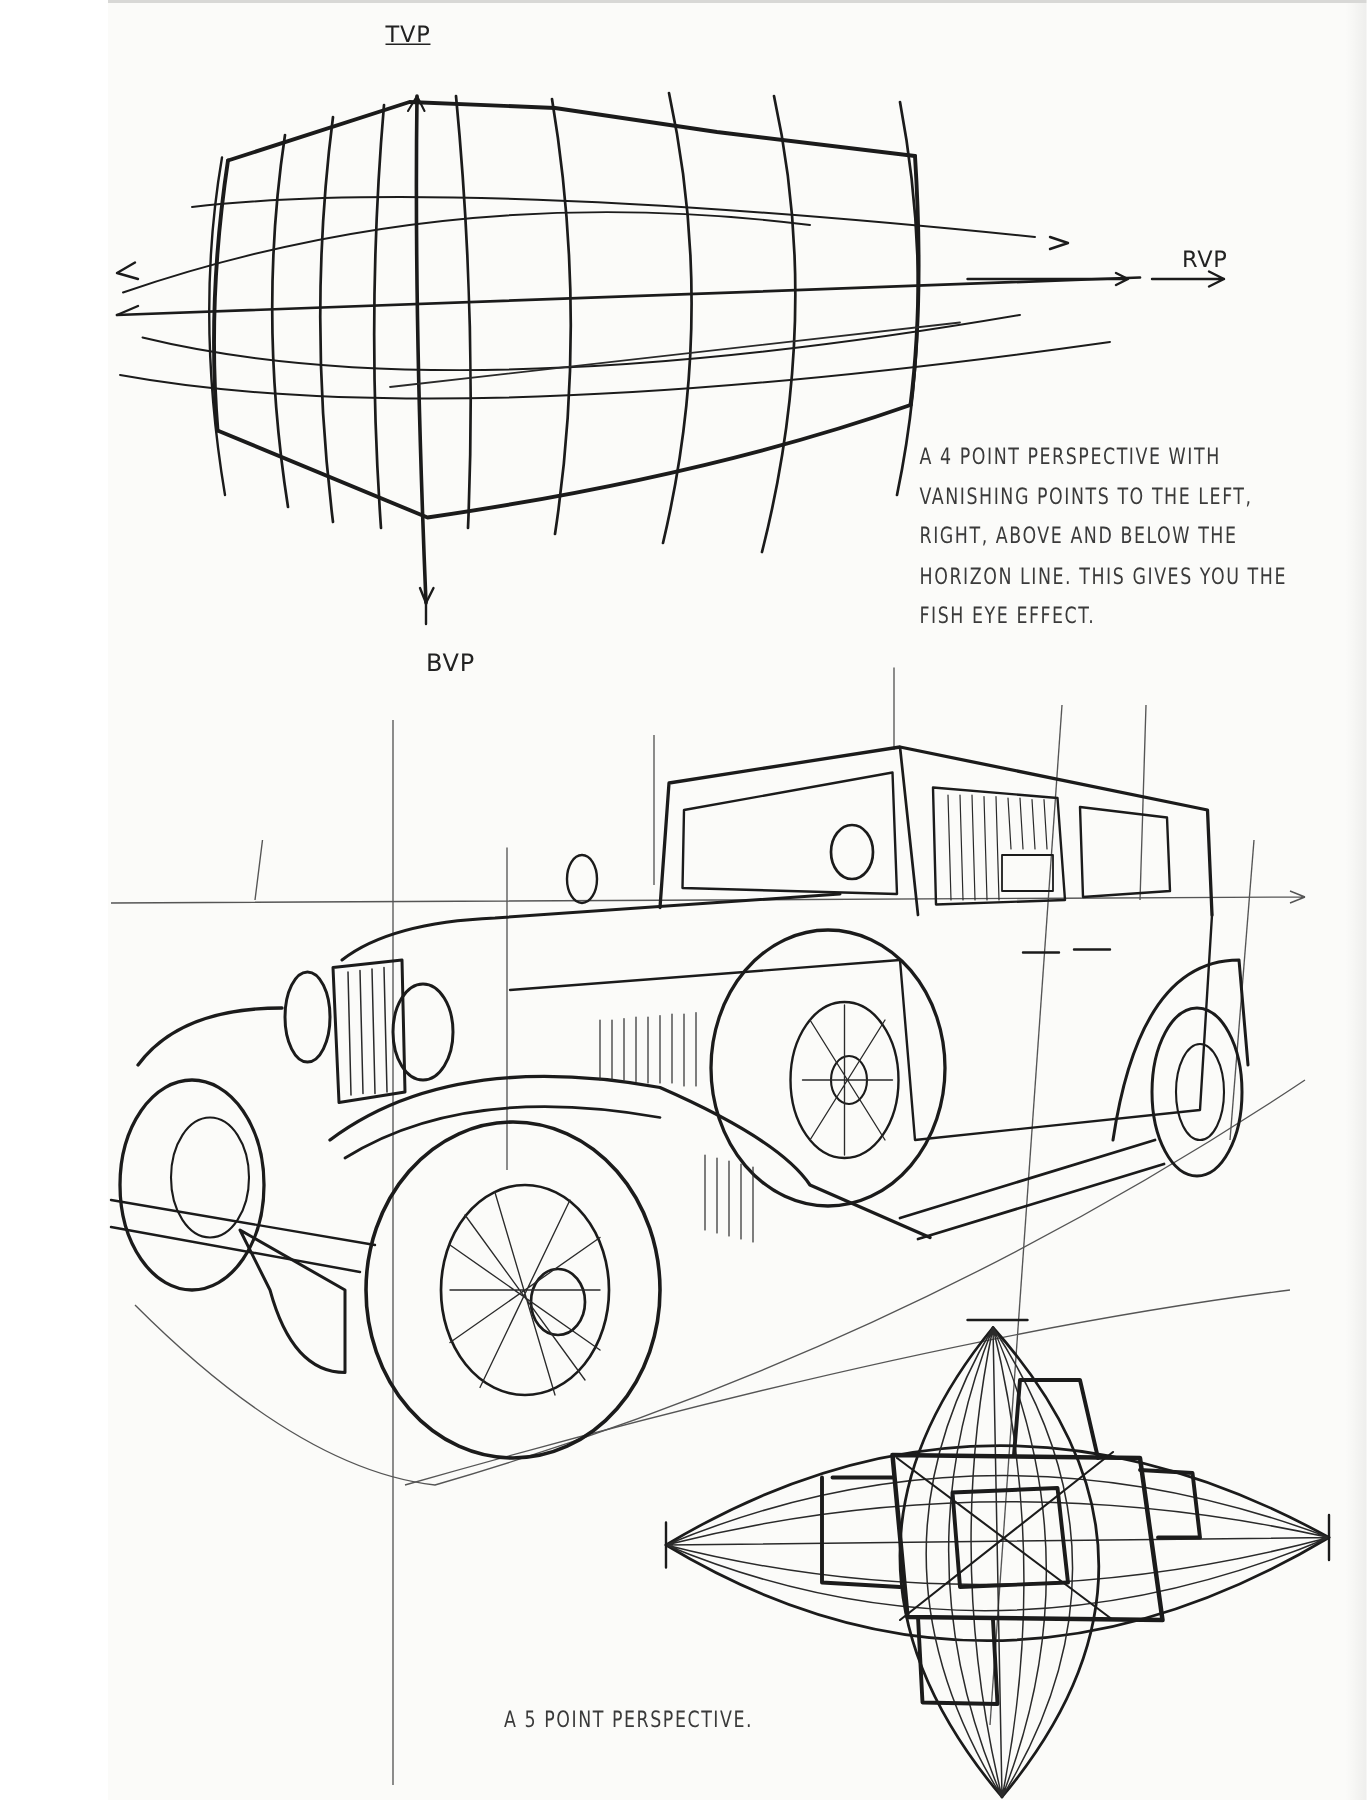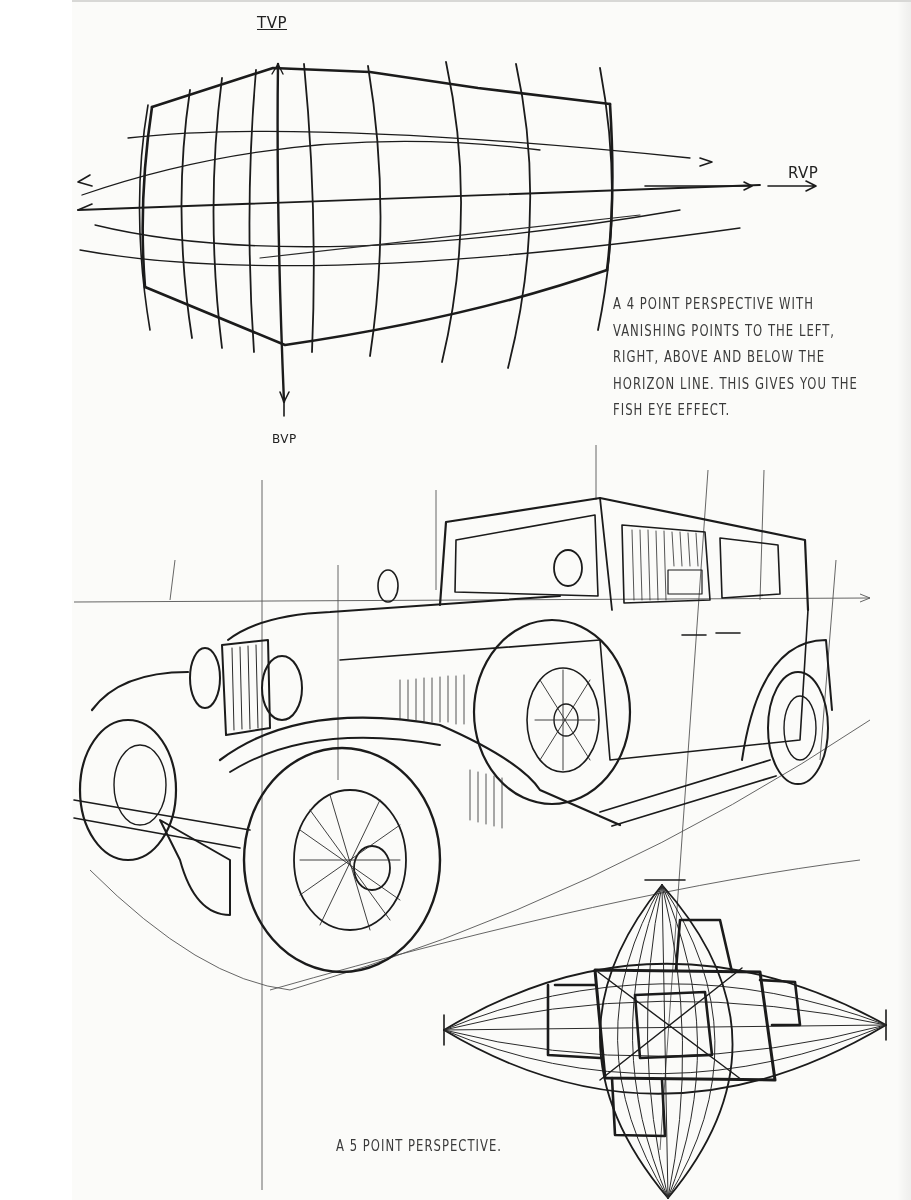--- a/index.html
+++ b/index.html
@@ -174,21 +174,21 @@
     <path class="ink" stroke-width="2.6" d="M635,995 L705,992 L712,1055 L640,1058 Z"></path>
     <path class="ink" stroke-width="2.6" d="M680,920 L720,920 L732,972 M680,920 L676,970"></path>
     <path class="ink" stroke-width="2.6" d="M760,980 L795,982 L800,1025 L772,1025"></path>
     <path class="ink" stroke-width="2.6" d="M555,985 L595,985 M548,985 L548,1055 L600,1058"></path>
     <path class="ink" stroke-width="2.6" d="M612,1078 L615,1135 L665,1136 L662,1080"></path>
   </g>
 </svg>
 
 <div class="label" style="left:257px; top:14px; font-size:15px;text-decoration:underline;">TVP</div>
 <div class="label" style="left:769px; top:164px; font-size:15px;margin-left:19px;">RVP</div>
-<div class="label" style="left:272px; top:432px; font-size:12px;">BVP</div>
+<div class="label" style="left:284px; top:432px; font-size:16px;">BVP</div>
 
 <div class="caption" style="left:613px; top:291px;">
   <div>A 4 POINT PERSPECTIVE WITH</div>
   <div>VANISHING POINTS TO THE LEFT,</div>
   <div>RIGHT, ABOVE AND BELOW THE</div>
   <div>HORIZON LINE. THIS GIVES YOU THE</div>
   <div>FISH EYE EFFECT.</div>
 </div>
 
 <div class="caption" style="left:336px; top:1133px;">A 5 POINT PERSPECTIVE.</div>

